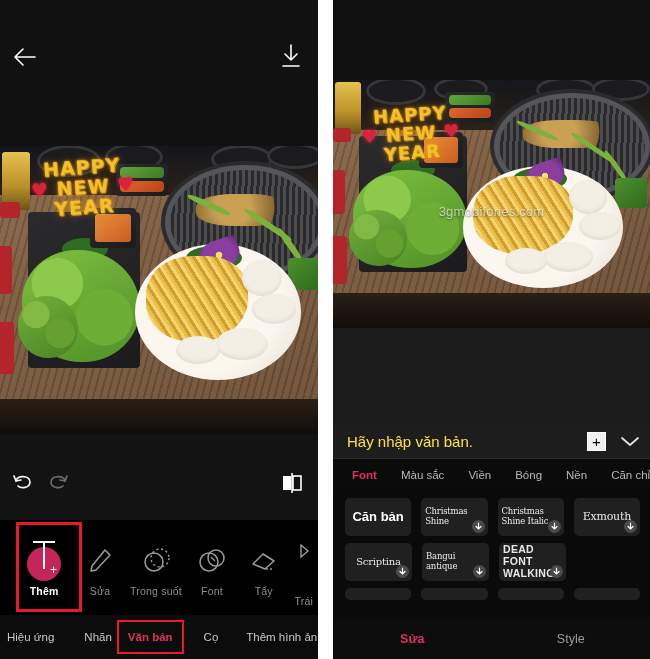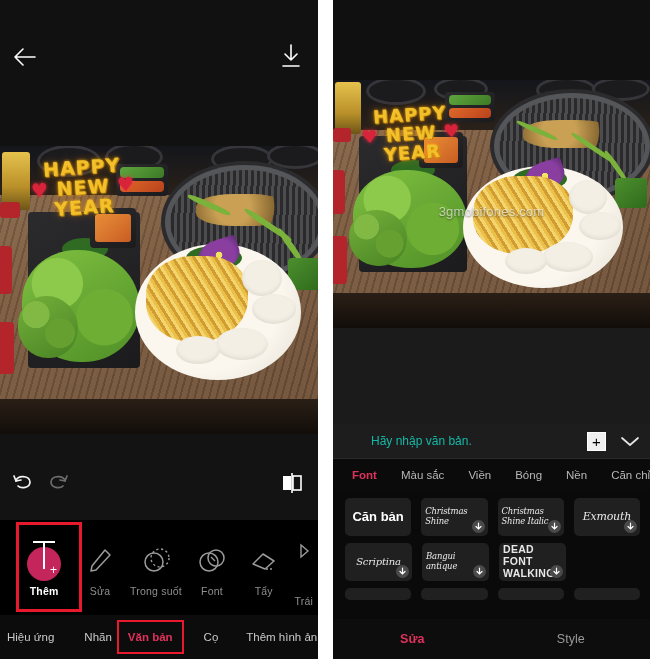--- a/index.html
+++ b/index.html
@@ -112,21 +112,21 @@
     text-shadow: 0 1px 2px rgba(0,0,0,.5); letter-spacing: .2px;
   }
   .r-gap {
     position: absolute; top: 328px; left: 0; width: 100%; height: 96px; background: #1b1b1b;
   }
   .r-input {
     position: absolute; top: 424px; left: 0; width: 100%; height: 35px;
     background: #1d1d1d; display: flex; align-items: center;
     border-bottom: 1px solid #2b2b2b;
   }
-  .r-input-ph { margin-left: 38px; color: #14b8a6; font-size: 12px; }
+  .r-input-ph { margin-left: 14px; color: #fde047; font-size: 15px; }
   .r-plus {
     position: absolute; right: 44px; top: 8px; width: 19px; height: 19px;
     background: #f0f0f0; display:flex; align-items:center; justify-content:center;
     color: #000; font-size: 15px; line-height: 15px; cursor: pointer;
     border: 1px solid #ffffff;
   }
   .r-chev { position: absolute; right: 10px; top: 11px; width: 20px; height: 12px; cursor:pointer; }
 
   .r-tabs {
     position: absolute; top: 459px; left: 0; width: 100%; height: 31px;
@@ -146,21 +146,21 @@
   .fg-tile {
     width: 67px; height: 38px; background: #202020; border-radius: 5px;
     position: relative; display: flex; align-items: center; justify-content: center;
     cursor: pointer; overflow: hidden;
   }
   .fg-label {
     font-size: 9.5px; color: #e8e8e8; line-height: 1.12;
     padding: 0 4px; max-width: 100%;
   }
   .fg-basic .fg-label { color:#ffffff; font-size: 13px; font-weight: bold; }
-  .fg-script .fg-label { font-family: "DejaVu Serif", serif; font-style: italic; font-size: 8.5px; letter-spacing: -.2px; }
+  .fg-script .fg-label { font-family: "DejaVu Serif", serif; font-size: 8.5px; letter-spacing: -.2px; }
   .fg-bold .fg-label { font-size: 10.5px; font-weight: bold; letter-spacing: .3px; text-transform: uppercase; }
   .fg-mono .fg-label { font-family: "DejaVu Sans Mono", monospace; font-size: 8.5px; letter-spacing: .6px; }
   .fg-dl {
     position: absolute; right: 3px; bottom: 3px; width: 13px; height: 13px;
     border-radius: 50%; background: #4a4a4a;
     display: flex; align-items: center; justify-content: center;
   }
   .fg-row-clipped .fg-tile { height: 12px; }
 
   .r-bottom {

